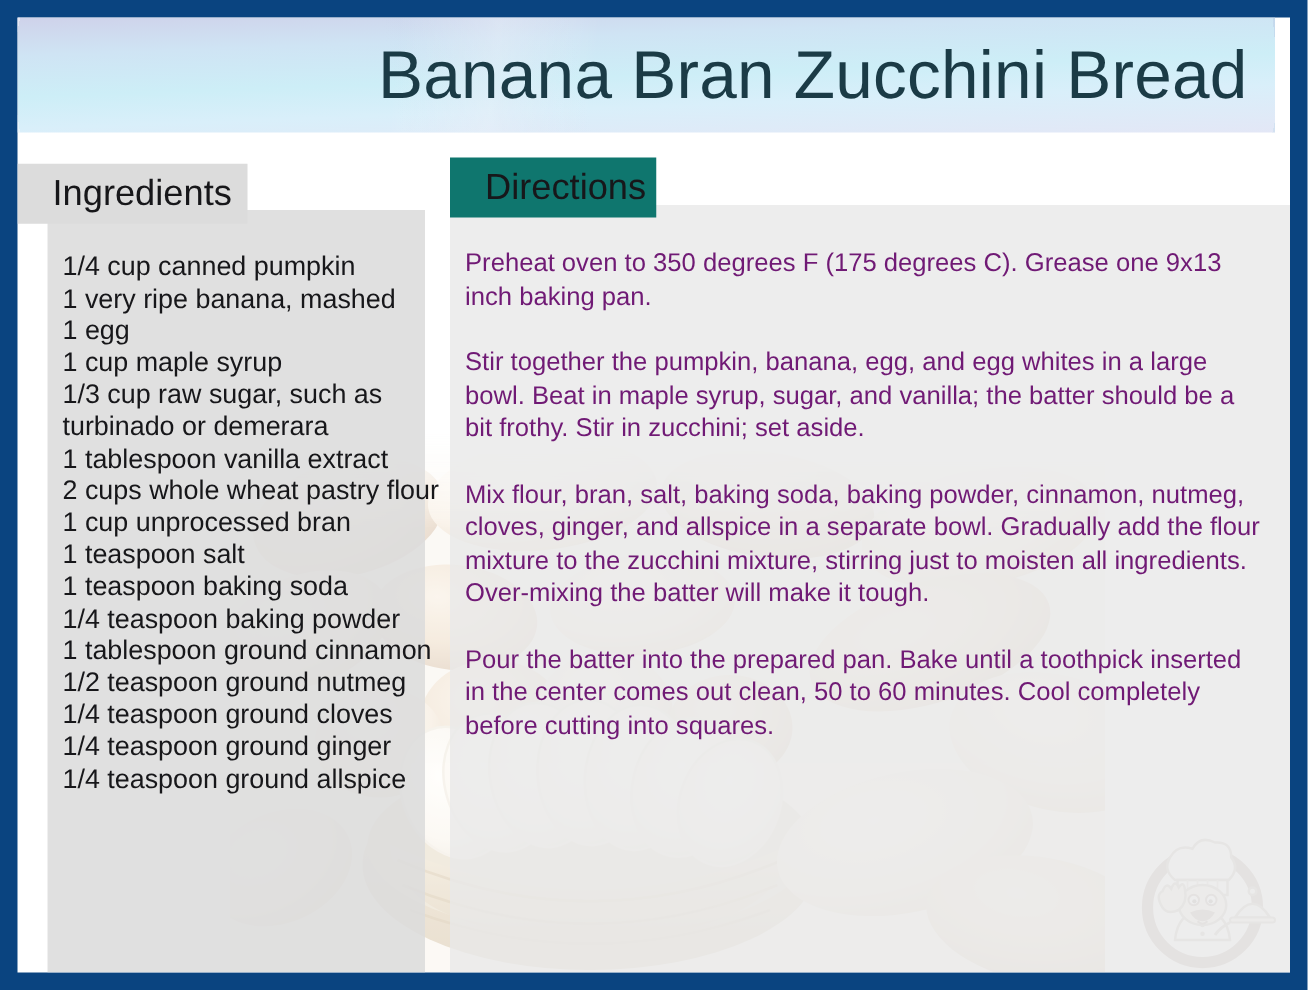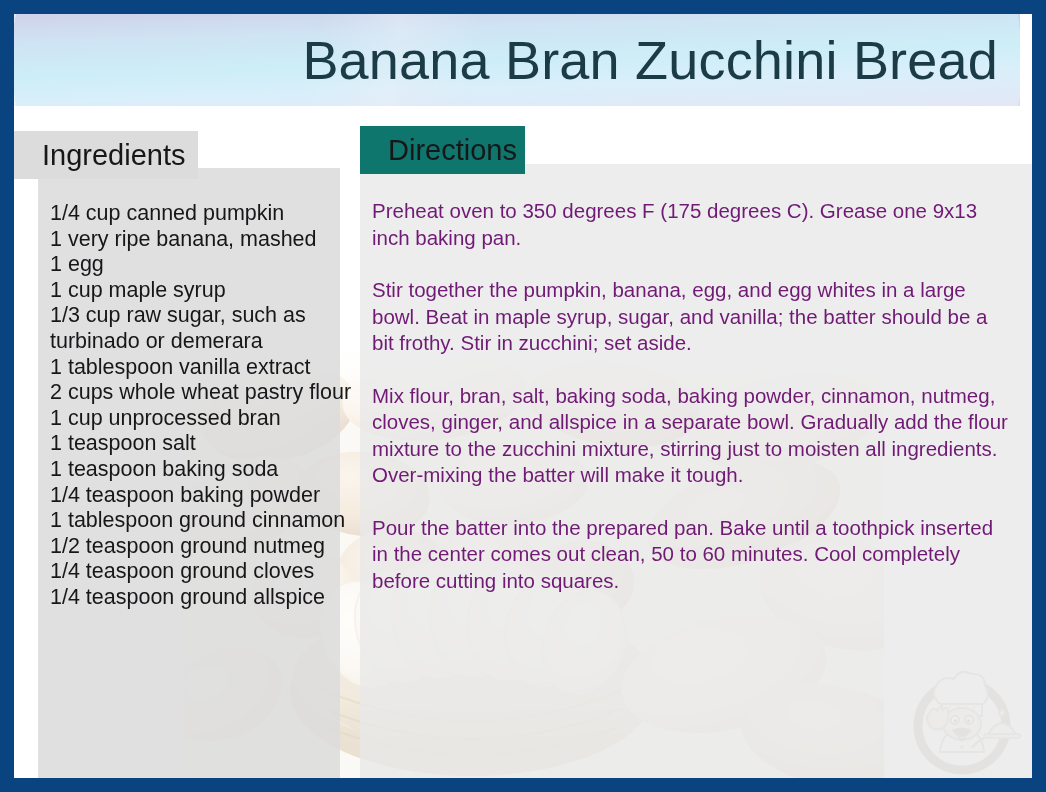--- a/index.html
+++ b/index.html
@@ -215,20 +215,21 @@
         <li>turbinado or demerara</li>
         <li>1 tablespoon vanilla extract</li>
         <li>2 cups whole wheat pastry flour</li>
         <li>1 cup unprocessed bran</li>
         <li>1 teaspoon salt</li>
         <li>1 teaspoon baking soda</li>
         <li>1/4 teaspoon baking powder</li>
         <li>1 tablespoon ground cinnamon</li>
         <li>1/2 teaspoon ground nutmeg</li>
         <li>1/4 teaspoon ground cloves</li>
+        <li>1/4 teaspoon ground ginger</li>
         <li>1/4 teaspoon ground allspice</li>
       </ul>
   </div>
 
   <div class="panel-head" id="dir-head">
     <span>Directions</span>
   </div>
   <div class="panel-body" id="dir-body">
     <div id="dir-steps">
         <p class="dir-p">Preheat oven to 350 degrees F (175 degrees C). Grease one 9x13 inch baking pan.</p>

